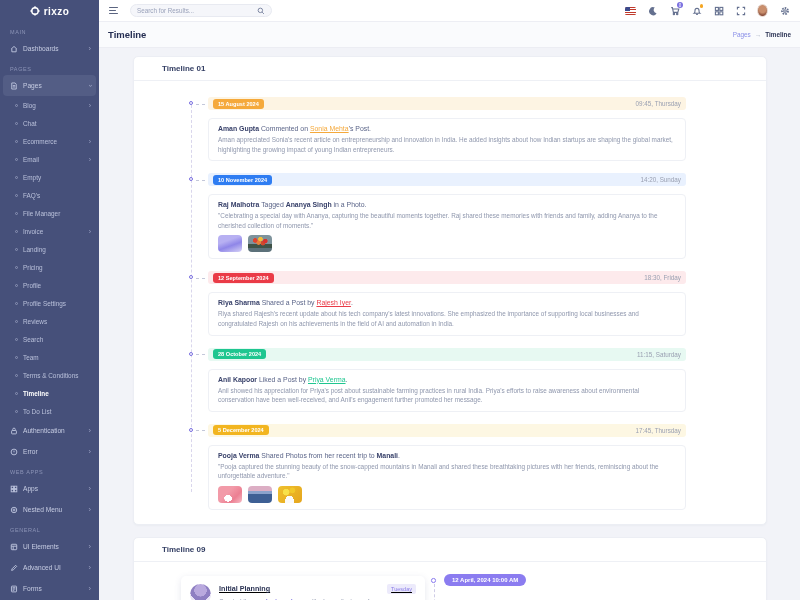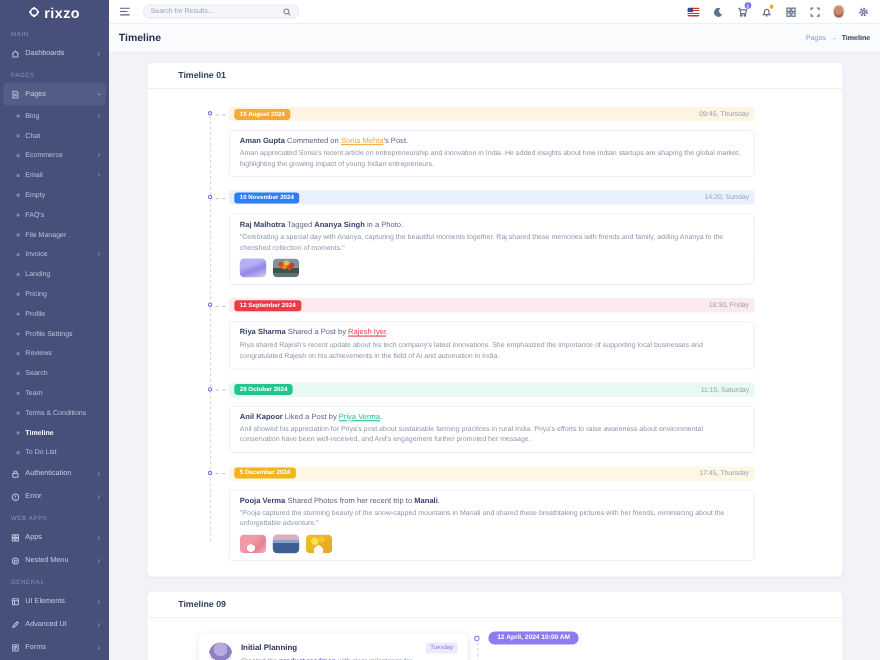--- a/index.html
+++ b/index.html
@@ -4,21 +4,21 @@
 <style>
   * { box-sizing: border-box; margin: 0; padding: 0; }
   html,body { width: 800px; height: 600px; overflow: hidden;
     font-family: "Liberation Sans", "DejaVu Sans", sans-serif;
     background: #f2f3f8; }
 
   
   .sidebar { position: fixed; left:0; top:0; width:99px; height:600px;
     background:#46507a; color:#c6cce2; z-index:30; overflow:hidden; }
   .logo-row { height:22px; display:flex; align-items:center; justify-content:center; gap:4px; }
-  .logo-text { color:#fff; font-size:13px; font-weight:bold; letter-spacing:.4px; }
+  .logo-text { color:#fff; font-size:10px; font-weight:bold; letter-spacing:.4px; }
   .sec-label { font-size:5.5px; letter-spacing:.6px; color:#8b93b6; padding:7px 10px 3px 10px; }
   .s-item { display:flex; align-items:center; gap:5px; padding:0 8px 0 10px;
     height:21px; font-size:6.6px; color:#c6cce2; cursor:pointer; white-space:nowrap; }
   .s-item .chev { margin-left:auto; font-size:7.5px; color:#9aa1c2; line-height:1; }
   .s-item.active-parent { background:#535d85; border-radius:4px; margin:0 3px; padding:0 5px 0 7px; }
   .s-sub { display:flex; align-items:center; gap:5px; padding:0 8px 0 15px;
     height:18px; font-size:6.4px; color:#b9c0da; cursor:pointer; white-space:nowrap; }
   .s-sub .chev { margin-left:auto; font-size:7px; color:#9aa1c2; }
   .s-sub.active { color:#ffffff; font-weight:bold; }
   .bullet { width:3px; height:3px; border:1px solid #8d94b6; border-radius:50%; flex:0 0 auto; }
@@ -121,21 +121,21 @@
     linear-gradient(135deg,#efc12e,#e5a51d); }
 
   
   .card2 { margin-top:12px; margin-bottom:0; }
   .t2-body { position:relative; padding:9px 12px 60px 12px; }
   .t2-card { width:244px; margin-left:35px; margin-top:5px; background:#fff; border-radius:5px;
     box-shadow:0 2px 7px rgba(80,85,140,.14); padding:8px 9px; display:flex; gap:8px; }
   .t2-avatar { position:relative; width:21px; height:21px; border-radius:50%; flex:0 0 auto;
     background:radial-gradient(circle at 50% 30%, #b9a9de 0 34%, #8e7fc2 35% 58%, #e9e5f5 59%); }
   .t2-txt { flex:1; }
-  .t2-toprow { display:flex; align-items:flex-start; justify-content:space-between; }
+  .t2-toprow { display:flex; align-items:flex-start; justify-content:space-between;text-decoration:underline; }
   .t2-heading { font-size:7.2px; font-weight:bold; color:#2b3354; }
   .t2-day { background:#eceafb; color:#8a7ce8; font-size:5.5px; padding:2px 4px; border-radius:2px; }
   .t2-para { font-size:6.3px; color:#8f97ad; line-height:1.55; margin-top:3px; width:160px; }
   .t2-para .plink { color:#7a6fe0; font-weight:bold; cursor:pointer; }
   .t2-vline { position:absolute; left:300px; top:22px; height:70px; border-left:1px dashed #cfcce6; }
   .t2-dot { position:absolute; left:297px; top:16px; width:4.5px; height:4.5px; background:#fff;
     border:1.3px solid #8b7cf0; border-radius:50%; }
   .t2-stamp { position:absolute; left:310px; top:12px; background:#8b7cf0; color:#fff;
     font-size:6px; font-weight:bold; padding:3px 8px; border-radius:9px; white-space:nowrap; }
 </style>

